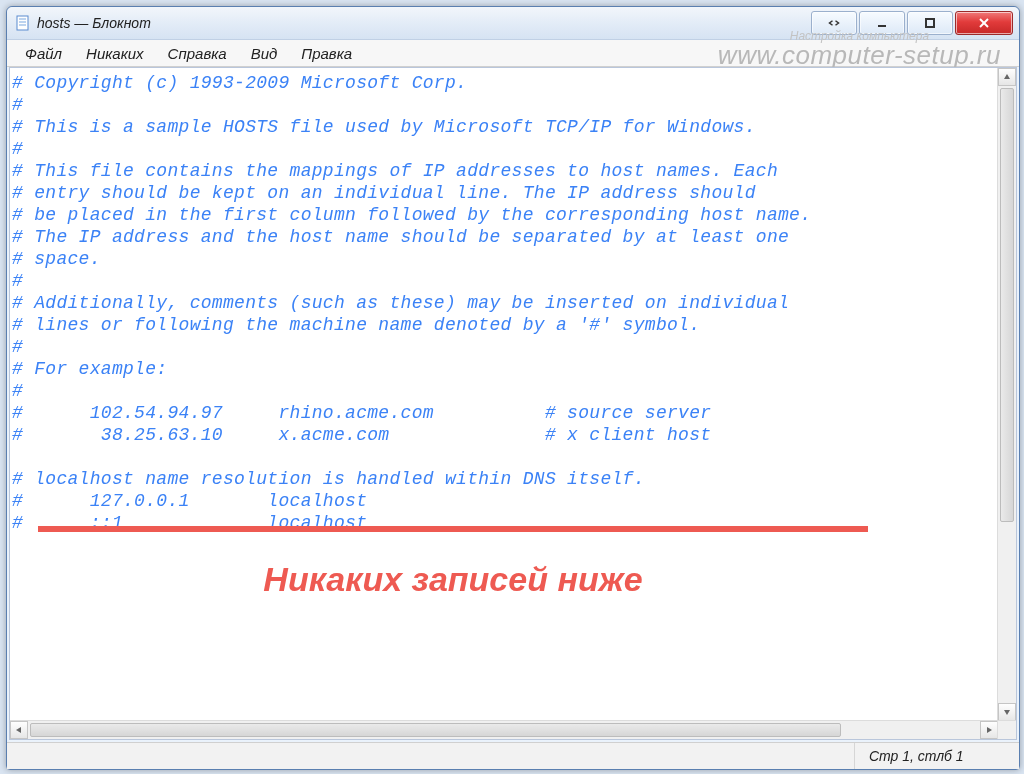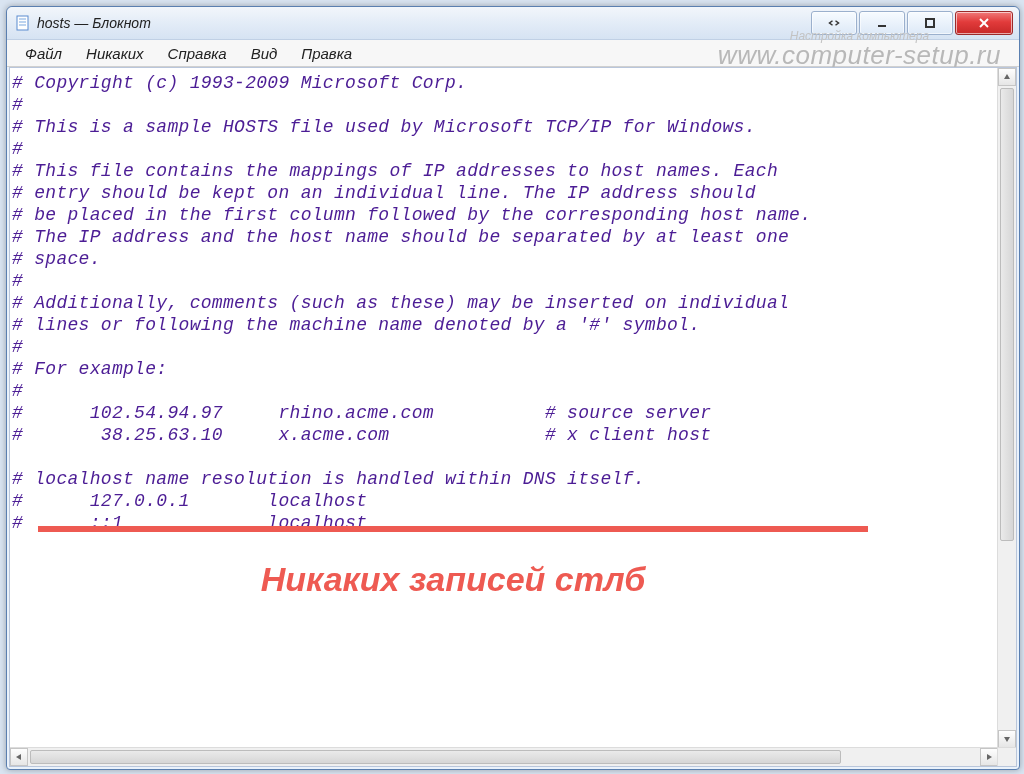--- a/index.html
+++ b/index.html
@@ -118,21 +118,21 @@
     display: flex;
     flex-direction: column;
     overflow: hidden;
   }
   .text-area {
     flex: 1;
     font-family: Consolas, "Courier New", monospace;
     font-size: 18px;
     line-height: 22px;
     white-space: pre;
-    color: #4c1d95;
+    color: #3b82f6;
     padding: 4px 0 0 2px;
     overflow: hidden;
     position: relative;
     letter-spacing: 0.3px;
   }
   .annotation {
     position: absolute;
     left: 28px;
     top: 458px;
     width: 830px;
@@ -293,21 +293,21 @@
 #
 #      102.54.94.97     rhino.acme.com          # source server
 #       38.25.63.10     x.acme.com              # x client host
 
 # localhost name resolution is handled within DNS itself.
 #      127.0.0.1       localhost
 #      ::1             localhost</div>
 
     <div class="annotation">
       <div class="anno-line"></div>
-      <div class="anno-text">Никаких записей стлб</div>
+      <div class="anno-text">Никаких записей ниже</div>
     </div>
 
     <div class="vscroll">
       <div class="scroll-btn">
         <svg viewBox="0 0 8 8">
             <polygon points="4,1 7,6 1,6" fill="#666"></polygon>
           </svg>
       </div>
       <div class="track">
         <div class="thumb"></div>
@@ -330,14 +330,17 @@
       </div>
       <div class="scroll-btn">
         <svg viewBox="0 0 8 8">
             <polygon points="2,1 7,4 2,7" fill="#666"></polygon>
           </svg>
       </div>
     </div>
     <div class="scroll-corner"></div>
   </div>
 
+  <div class="statusbar">
+    <div class="status-cell">Стр 1, стлб 1</div>
+  </div>
 
 </div>
 
 </body></html>

